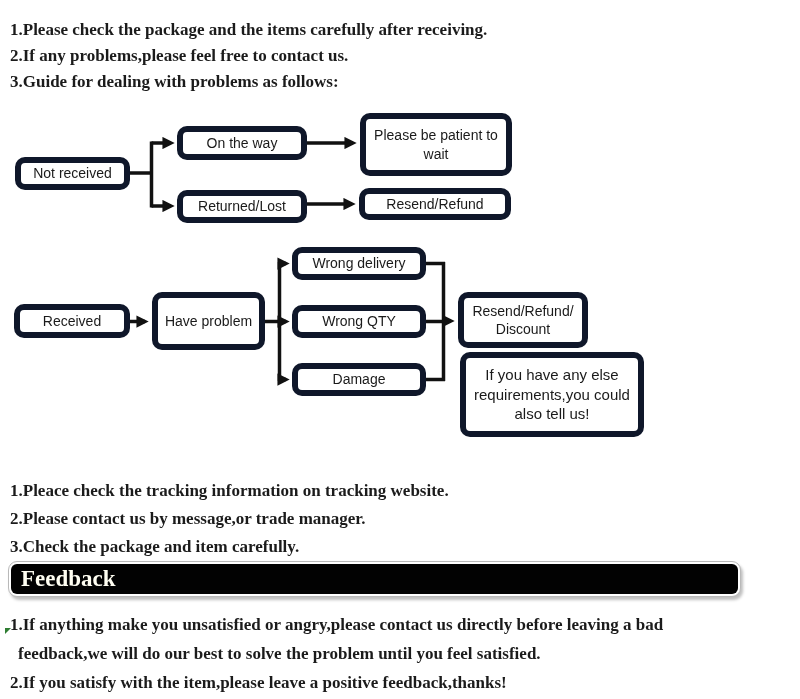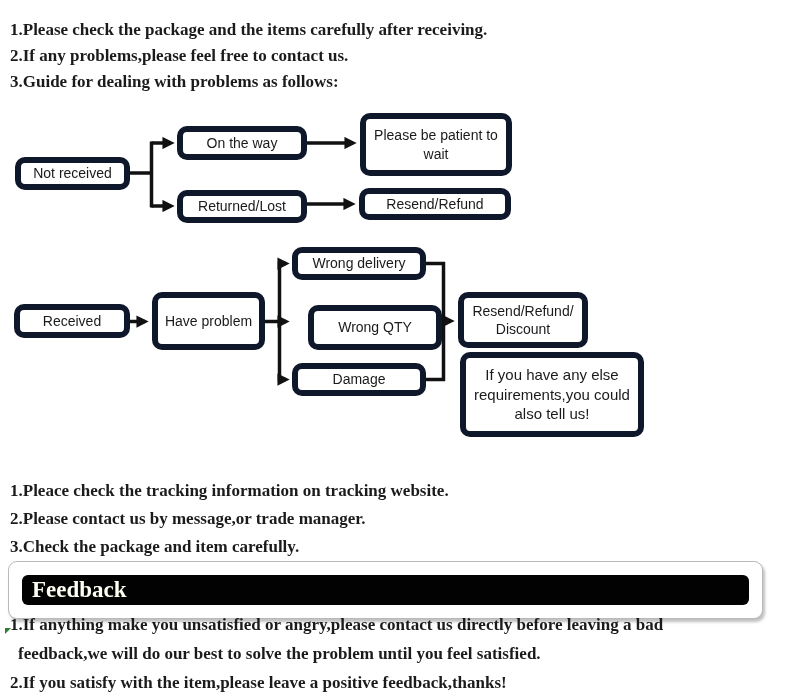--- a/index.html
+++ b/index.html
@@ -28,29 +28,29 @@
     font-size:14px;color:#1a1a1a;white-space:pre-line;line-height:1.3;
   }
   .b-not-received{left:15px;top:62px;width:115px;height:33px;}
   .b-on-the-way{left:177px;top:31px;width:130px;height:34px;}
   .b-returned-lost{left:177px;top:95px;width:130px;height:33px;}
   .b-please-patient{left:360px;top:18px;width:152px;height:63px;}
   .b-resend-refund{left:359px;top:93px;width:152px;height:32px;}
   .b-received{left:14px;top:209px;width:116px;height:34px;}
   .b-have-problem{left:152px;top:197px;width:113px;height:58px;}
   .b-wrong-delivery{left:292px;top:152px;width:134px;height:33px;}
-  .b-wrong-qty{left:308px;top:210px;width:134px;height:45px;}
+  .b-wrong-qty{left:292px;top:210px;width:134px;height:33px;}
   .b-damage{left:292px;top:268px;width:134px;height:33px;}
   .b-resend-discount{left:458px;top:197px;width:130px;height:56px;}
   .b-any-else{left:460px;top:257px;width:184px;height:85px;font-size:15px;}
   .cline{stroke:#111;stroke-width:3.5;fill:none;}
   
   .banner-wrap{
     position:absolute;left:8px;top:561px;width:727px;
-    border:1px solid #b9b9b9;border-radius:9px;padding:13px;background:#fff;
+    border:1px solid #b9b9b9;border-radius:9px;padding:2px;background:#fff;
     box-shadow:2px 3px 3px rgba(0,0,0,0.25);
   }
   .banner{
     background:#020202;border-radius:6px;height:30px;line-height:30px;
     padding-left:10px;color:#fffef2;font-weight:bold;font-size:23px;
     font-family:"Liberation Serif", serif;
   }
   
   .green-mark{
     position:absolute;left:5px;top:628px;width:0;height:0;

